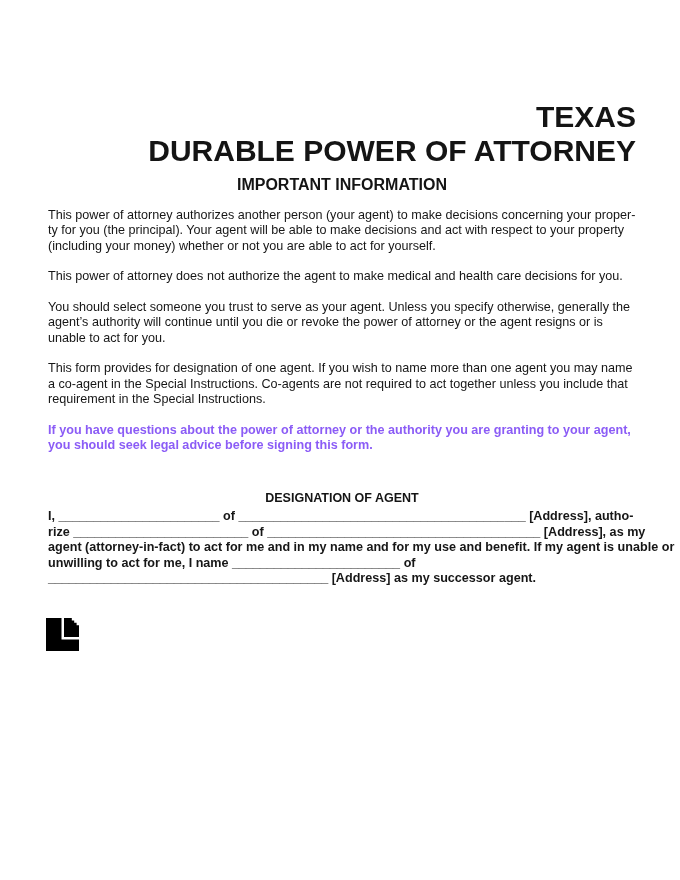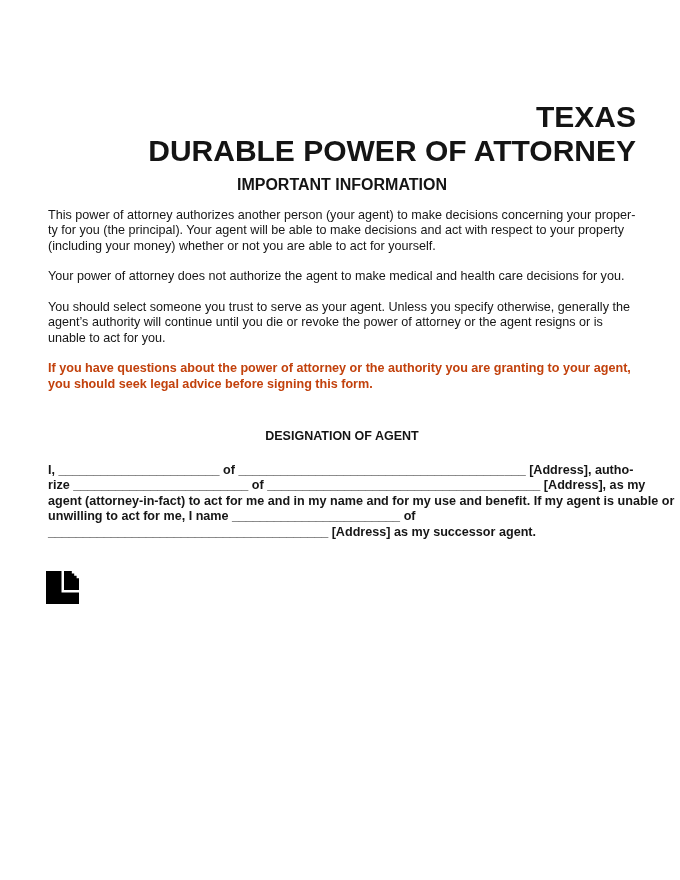--- a/index.html
+++ b/index.html
@@ -35,28 +35,28 @@
     text-align: center;
     margin: 9px 0 0 0;
     color: #141414;
   }
   p.body-par {
     margin: 15px 0 0 0;
     white-space: pre;
   }
   p.bold-par {
     font-weight: 700;
-    color: #c2410c;
+    color: #8b5cf6;
   }
   .section-head {
     font-size: 12.5px;
     line-height: 15.5px;
     font-weight: 700;
     text-align: center;
-    margin: 37px 0 18px 0;
+    margin: 37px 0 3px 0;
     color: #141414;
   }
   p.designation-par {
     margin: 0;
     white-space: pre;
     font-weight: bold;
   }
   .logo-wrap {
     display: block;
     margin: 31px 0 0 -2px;
@@ -72,27 +72,30 @@
 
   <h1 class="doc-title">TEXAS
 DURABLE POWER OF ATTORNEY</h1>
 
   <h2 class="subhead">IMPORTANT INFORMATION</h2>
 
   <p class="body-par">This power of attorney authorizes another person (your agent) to make decisions concerning your proper-
 ty for you (the principal). Your agent will be able to make decisions and act with respect to your property
 (including your money) whether or not you are able to act for yourself.</p>
 
-  <p class="body-par">Your power of attorney does not authorize the agent to make medical and health care decisions for you.</p>
+  <p class="body-par">This power of attorney does not authorize the agent to make medical and health care decisions for you.</p>
 
   <p class="body-par">You should select someone you trust to serve as your agent. Unless you specify otherwise, generally the
 agent’s authority will continue until you die or revoke the power of attorney or the agent resigns or is
 unable to act for you.</p>
 
 
+  <p class="body-par">This form provides for designation of one agent. If you wish to name more than one agent you may name
+a co-agent in the Special Instructions. Co-agents are not required to act together unless you include that
+requirement in the Special Instructions.</p>
 
 
 
   <p class="body-par bold-par">If you have questions about the power of attorney or the authority you are granting to your agent,
 you should seek legal advice before signing this form.</p>
 
   <h3 class="section-head">DESIGNATION OF AGENT</h3>
 
   <p class="designation-par">I, _______________________ of _________________________________________ [Address], autho-
 rize _________________________ of _______________________________________ [Address], as my

